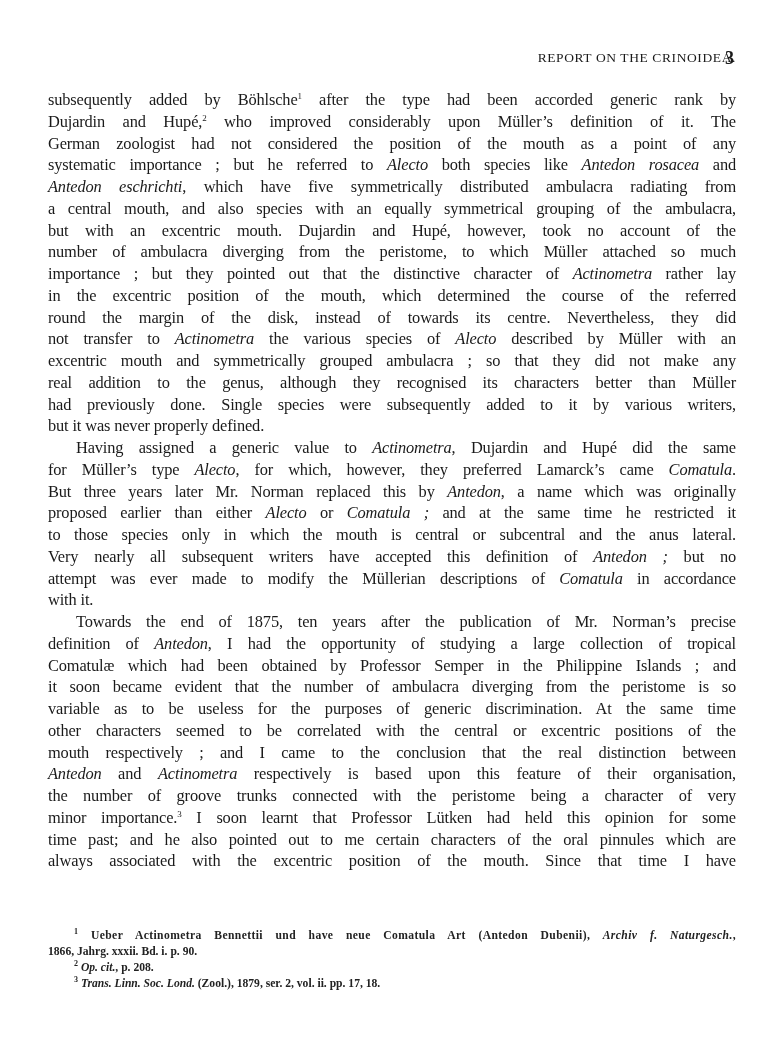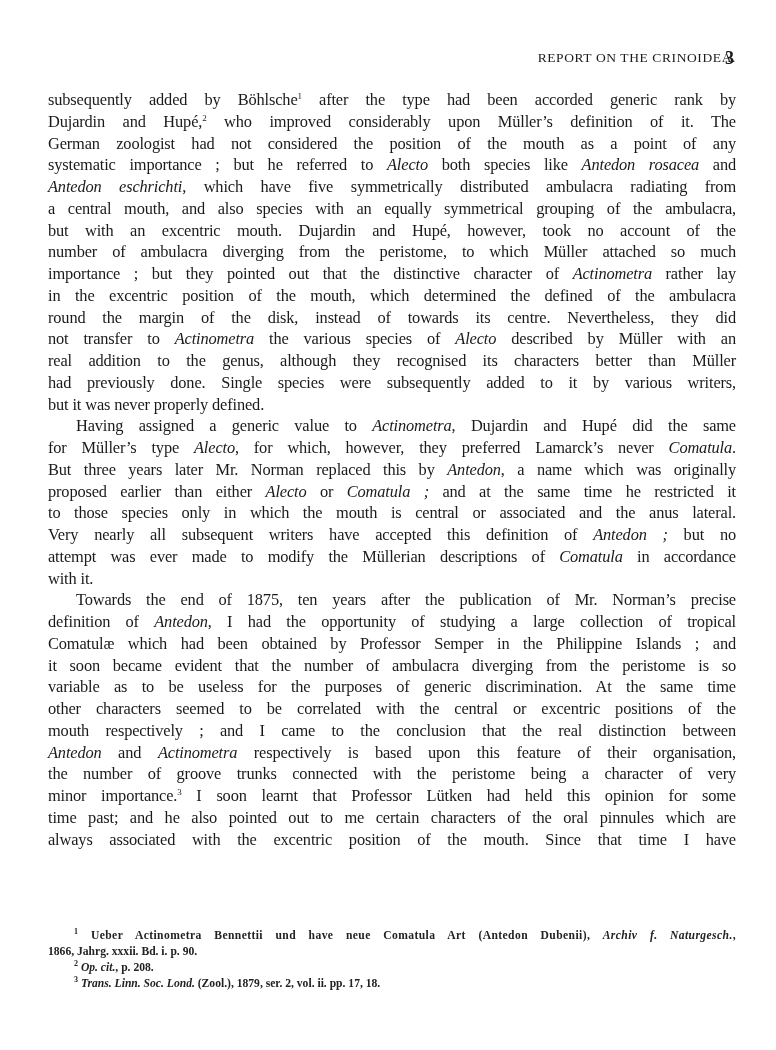--- a/index.html
+++ b/index.html
@@ -111,31 +111,32 @@
   <div class="body-text" id="body-text">
       <div class="line"><span>subsequently added by Böhlsche</span><sup>1</sup><span> after the type had been accorded generic rank by</span></div>
       <div class="line"><span>Dujardin and Hupé,</span><sup>2</sup><span> who improved considerably upon Müller’s definition of it.  The</span></div>
       <div class="line"><span>German zoologist had not considered the position of the mouth as a point of any</span></div>
       <div class="line"><span>systematic importance ; but he referred to </span><i>Alecto</i><span> both species like </span><i>Antedon rosacea</i><span> and</span></div>
       <div class="line"><i>Antedon eschrichti</i><span>, which have five symmetrically distributed ambulacra radiating from</span></div>
       <div class="line"><span>a central mouth, and also species with an equally symmetrical grouping of the ambulacra,</span></div>
       <div class="line"><span>but with an excentric mouth.  Dujardin and Hupé, however, took no account of the</span></div>
       <div class="line"><span>number of ambulacra diverging from the peristome, to which Müller attached so much</span></div>
       <div class="line"><span>importance ; but they pointed out that the distinctive character of </span><i>Actinometra</i><span> rather lay</span></div>
-      <div class="line"><span>in the excentric position of the mouth, which determined the defined of the ambulacra</span></div>
+      <div class="line"><span>in the excentric position of the mouth, which determined the course of the referred</span></div>
       <div class="line"><span>round the margin of the disk, instead of towards its centre.  Nevertheless, they did</span></div>
       <div class="line"><span>not transfer to </span><i>Actinometra</i><span> the various species of </span><i>Alecto</i><span> described by Müller with an</span></div>
+      <div class="line"><span>excentric mouth and symmetrically grouped ambulacra ; so that they did not make any</span></div>
       <div class="line"><span>real addition to the genus, although they recognised its characters better than Müller</span></div>
       <div class="line"><span>had previously done.  Single species were subsequently added to it by various writers,</span></div>
       <div class="line last"><span>but it was never properly defined.</span></div>
       <div class="line indent"><span>Having assigned a generic value to </span><i>Actinometra</i><span>, Dujardin and Hupé did the same</span></div>
-      <div class="line"><span>for Müller’s type </span><i>Alecto</i><span>, for which, however, they preferred Lamarck’s never </span><i>Comatula</i><span>.</span></div>
+      <div class="line"><span>for Müller’s type </span><i>Alecto</i><span>, for which, however, they preferred Lamarck’s came </span><i>Comatula</i><span>.</span></div>
       <div class="line"><span>But three years later Mr. Norman replaced this by </span><i>Antedon</i><span>, a name which was originally</span></div>
       <div class="line"><span>proposed earlier than either </span><i>Alecto</i><span> or </span><i>Comatula ;</i><span> and at the same time he restricted it</span></div>
-      <div class="line"><span>to those species only in which the mouth is central or associated and the anus lateral.</span></div>
+      <div class="line"><span>to those species only in which the mouth is central or subcentral and the anus lateral.</span></div>
       <div class="line"><span>Very nearly all subsequent writers have accepted this definition of </span><i>Antedon ;</i><span> but no</span></div>
       <div class="line"><span>attempt was ever made to modify the Müllerian descriptions of </span><i>Comatula</i><span> in accordance</span></div>
       <div class="line last"><span>with it.</span></div>
       <div class="line indent"><span>Towards the end of 1875, ten years after the publication of Mr. Norman’s precise</span></div>
       <div class="line"><span>definition of </span><i>Antedon</i><span>, I had the opportunity of studying a large collection of tropical</span></div>
       <div class="line"><span>Comatulæ which had been obtained by Professor Semper in the Philippine Islands ; and</span></div>
       <div class="line"><span>it soon became evident that the number of ambulacra diverging from the peristome is so</span></div>
       <div class="line"><span>variable as to be useless for the purposes of generic discrimination.  At the same time</span></div>
       <div class="line"><span>other characters seemed to be correlated with the central or excentric positions of the</span></div>
       <div class="line"><span>mouth respectively ; and I came to the conclusion that the real distinction between</span></div>

